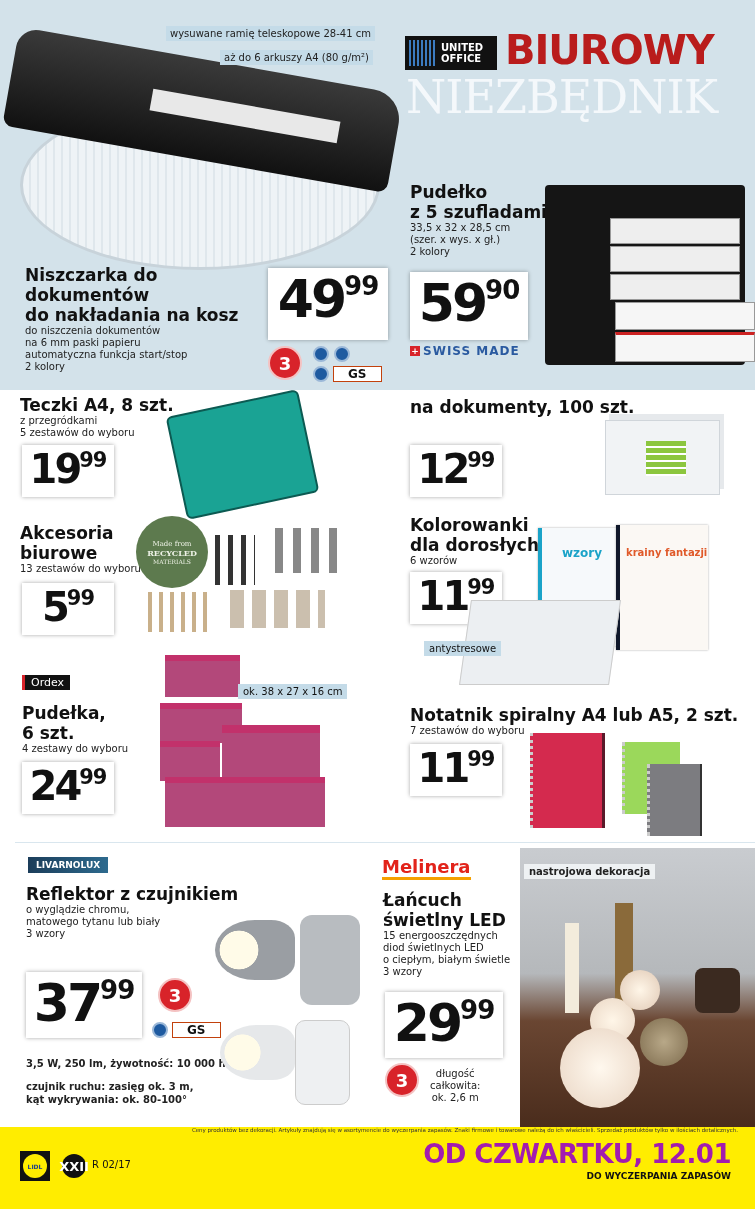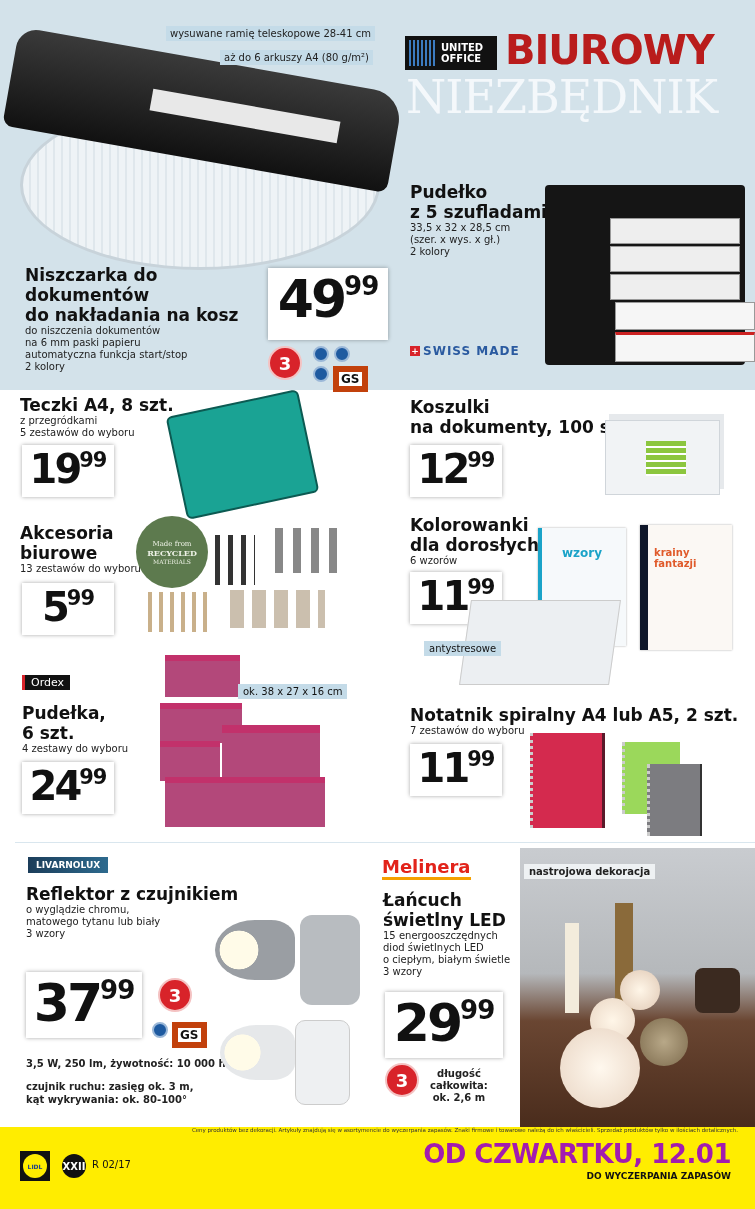--- a/index.html
+++ b/index.html
@@ -12,21 +12,21 @@
 .pricebox{background:#fff;box-shadow:0 0 4px rgba(0,0,0,.35);display:flex;align-items:flex-start;justify-content:center;font-weight:bold;color:#111;font-family:"DejaVu Sans",sans-serif}
 .pricebox .m{letter-spacing:-3px}
 .pricebox .c{letter-spacing:-1px}
 .p-l .m{font-size:52px;line-height:62px}
 .p-l .c{font-size:26px;line-height:36px}
 .p-m .m{font-size:40px;line-height:48px}
 .p-m .c{font-size:21px;line-height:30px}
 .tag{background:#c4dbe8;font-size:10px;padding:2px 5px;white-space:nowrap}
 .badge3{width:34px;height:34px;border-radius:50%;background:#d8232a;color:#fff;font-weight:bold;font-size:18px;display:flex;align-items:center;justify-content:center;border:2px solid #f4c2c2}
 .cert{width:16px;height:16px;border-radius:50%;background:#1e5aa0;border:2px solid #9bb8d8}
-.gs{font-weight:bold;font-size:12px;color:#111;background:#fff;border:6px solid #c2410c;padding:0 2px}
+.gs{font-weight:bold;font-size:12px;color:#111;background:#fff;border:1px solid #c2410c;padding:0 14px}
 .footer{left:0;top:1127px;width:755px;height:82px;background:#ffed00}
 </style>
 </head>
 <body>
 
 <div class="abs hero">
 
   <div class="abs" style="left:0;top:40px;width:400px;height:220px">
     <div class="abs" style="left:20px;top:60px;width:360px;height:170px;border-radius:50%;background:repeating-linear-gradient(90deg,#eef3f6 0 6px,#dfe7ec 6px 8px);border:3px solid #c8d3da"></div>
     <div class="abs" style="left:8px;top:20px;width:390px;height:100px;background:linear-gradient(180deg,#3a3a3a,#111);border-radius:20px 30px 10px 10px;transform:rotate(10deg)"></div>
@@ -63,20 +63,24 @@
   <div class="abs cert" style="left:313px;top:366px"></div>
   <div class="abs gs" style="left:333px;top:366px">GS</div>
 
   <div class="abs" style="left:410px;top:182px;width:140px">
     <div class="title">Pudełko</div>
     <div class="title">z 5 szufladami</div>
     <div class="sub">33,5 x 32 x 28,5 cm</div>
     <div class="sub">(szer. x wys. x gł.)</div>
     <div class="sub">2 kolory</div>
   </div>
+  <div class="abs pricebox p-l" style="left:410px;top:272px;width:118px;height:68px">
+    <span class="m">59</span>
+      <span class="c">90</span>
+  </div>
   <div class="abs" style="left:410px;top:344px;display:flex;align-items:center">
     <span style="width:10px;height:10px;background:#d8232a;color:#fff;font-size:9px;line-height:10px;text-align:center;font-weight:bold;display:inline-block">+</span>
     <span style="margin-left:3px;font-weight:bold;font-size:12px;color:#2a5aa0;letter-spacing:1px">SWISS MADE</span>
   </div>
   <div class="abs" style="left:545px;top:180px;width:210px;height:190px">
     <div class="abs" style="left:0;top:5px;width:200px;height:180px;background:#151515;border-radius:4px"></div>
     <div class="abs" style="left:65px;top:38px;width:130px;height:26px;background:#eee;border:1px solid #999"></div>
     <div class="abs" style="left:65px;top:66px;width:130px;height:26px;background:#eee;border:1px solid #999"></div>
     <div class="abs" style="left:65px;top:94px;width:130px;height:26px;background:#eee;border:1px solid #999"></div>
     <div class="abs" style="left:70px;top:122px;width:140px;height:28px;background:#f6f6f6;border:1px solid #999"></div>
@@ -89,21 +93,20 @@
   <div class="sub">z przegródkami</div>
   <div class="sub">5 zestawów do wyboru</div>
 </div>
 <div class="abs pricebox p-m" style="left:22px;top:445px;width:92px;height:52px">
   <span class="m">19</span>
     <span class="c">99</span>
 </div>
 <div class="abs" style="left:175px;top:402px;width:135px;height:105px;background:#1aa394;border:2px solid #0c5a52;border-radius:6px;transform:rotate(-12deg)"></div>
 
 <div class="abs" style="left:410px;top:397px">
-  <div class="title">Koszulki</div>
   <div class="title">na dokumenty, 100 szt.</div>
 </div>
 <div class="abs pricebox p-m" style="left:410px;top:445px;width:92px;height:52px">
   <span class="m">12</span>
     <span class="c">99</span>
 </div>
 <div class="abs" style="left:605px;top:420px;width:115px;height:75px;background:#f1f3f5;border:1px solid #d0d5da;box-shadow:4px -6px 0 #e6e9ec">
   <div style="margin:20px 0 0 40px;width:40px;height:35px;background:repeating-linear-gradient(180deg,#8cc63f 0 5px,#fff 5px 7px)"></div>
 </div>
 
@@ -131,21 +134,21 @@
   <div class="title">dla dorosłych</div>
   <div class="sub">6 wzorów</div>
 </div>
 <div class="abs pricebox p-m" style="left:410px;top:572px;width:92px;height:52px">
   <span class="m">11</span>
     <span class="c">99</span>
 </div>
 <div class="abs" style="left:538px;top:528px;width:88px;height:118px;background:#f6f9fb;border-left:4px solid #1aa3c8;box-shadow:0 0 2px #aaa">
   <div style="margin:18px 0 0 20px;color:#1aa3c8;font-weight:bold;font-size:12px">wzory</div>
 </div>
-<div class="abs" style="left:640px;top:525px;width:92px;height:125px;background:#fbf8f4;border-left:8px solid #0f172a;box-shadow:0 0 2px #aaa">
+<div class="abs" style="left:616px;top:525px;width:92px;height:125px;background:#fbf8f4;border-left:4px solid #0f172a;box-shadow:0 0 2px #aaa">
   <div style="margin:22px 0 0 6px;color:#e05a2a;font-weight:bold;font-size:10px">krainy fantazji</div>
 </div>
 <div class="abs" style="left:465px;top:600px;width:150px;height:85px;background:#eceff2;border:1px solid #ccc;transform:skewX(-8deg)"></div>
 <div class="abs tag" style="left:424px;top:641px">antystresowe</div>
 
 <div class="abs" style="left:22px;top:675px;background:#111;color:#fff;font-size:11px;padding:1px 6px;border-left:3px solid #d8232a">Ordex</div>
 <div class="abs" style="left:22px;top:703px">
   <div class="title">Pudełka,</div>
   <div class="title">6 szt.</div>
   <div class="sub">4 zestawy do wyboru</div>
@@ -210,38 +213,38 @@
   <div class="sub">15 energooszczędnych</div>
   <div class="sub">diod świetlnych LED</div>
   <div class="sub">o ciepłym, białym świetle</div>
   <div class="sub">3 wzory</div>
 </div>
 <div class="abs pricebox p-l" style="left:385px;top:992px;width:118px;height:66px">
   <span class="m">29</span>
     <span class="c">99</span>
 </div>
 <div class="abs badge3" style="left:385px;top:1063px">3</div>
-<div class="abs" style="left:430px;top:1068px;text-align:center;font-size:10px;font-weight:bold;line-height:12px;color:#222">
+<div class="abs" style="left:430px;top:1068px;text-align:center;font-size:10px;font-weight:normal;line-height:12px;color:#222">
   <div>długość</div>
   <div>całkowita:</div>
   <div>ok. 2,6 m</div>
 </div>
 <div class="abs" style="left:520px;top:848px;width:235px;height:279px;background:linear-gradient(180deg,#c9ccd0 0%,#b5b8bb 45%,#6a4632 62%,#4a2c1c 100%);overflow:hidden">
   <div class="abs" style="left:45px;top:75px;width:14px;height:90px;background:#f3ecdc"></div>
   <div class="abs" style="left:95px;top:55px;width:18px;height:110px;background:#8a6a3a"></div>
   <div class="abs" style="left:70px;top:150px;width:45px;height:45px;border-radius:50%;background:radial-gradient(circle,#fff6e8,#e9d6c4)"></div>
   <div class="abs" style="left:100px;top:122px;width:40px;height:40px;border-radius:50%;background:radial-gradient(circle,#fff6e8,#e0c9b5)"></div>
   <div class="abs" style="left:120px;top:170px;width:48px;height:48px;border-radius:50%;background:radial-gradient(circle,#b8a888,#7d6b4d)"></div>
   <div class="abs" style="left:40px;top:180px;width:80px;height:80px;border-radius:50%;background:radial-gradient(circle,#fff8ee,#e8d4c2)"></div>
   <div class="abs" style="left:175px;top:120px;width:45px;height:45px;border-radius:8px;background:#3b2a20"></div>
 </div>
 <div class="abs" style="left:524px;top:864px;background:#eef1f3;font-size:10px;font-weight:bold;padding:2px 5px;color:#222">nastrojowa dekoracja</div>
 
 <div class="abs footer">
   <div class="abs" style="left:0;top:0;width:738px;text-align:right;font-size:5.5px;color:#333;white-space:nowrap;overflow:hidden">Ceny produktów bez dekoracji.  Artykuły znajdują się w asortymencie do wyczerpania zapasów.  Znaki firmowe i towarowe należą do ich właścicieli. Sprzedaż produktów tylko w ilościach detalicznych.</div>
   <div class="abs" style="left:20px;top:24px;width:30px;height:30px;background:#111;display:flex;align-items:center;justify-content:center">
     <div style="width:24px;height:24px;border-radius:50%;background:#ffed00;display:flex;align-items:center;justify-content:center;font-size:6px;font-weight:bold;color:#1d3f8a">LIDL</div>
   </div>
-  <div class="abs" style="left:62px;top:27px;width:24px;height:24px;border-radius:50%;background:#111;color:#fff;font-size:10px;font-weight:bold;display:flex;align-items:center;justify-content:center">XXII</div>
+  <div class="abs" style="left:62px;top:27px;width:24px;height:24px;border-radius:50%;background:#111;color:#fff;font-size:13px;font-weight:bold;display:flex;align-items:center;justify-content:center">XXII</div>
   <div class="abs" style="left:92px;top:32px;font-size:10px;color:#111">R 02/17</div>
   <div class="abs" style="right:24px;top:12px;font-weight:bold;font-size:26px;line-height:30px;color:#a21caf;letter-spacing:-0.5px">OD CZWARTKU, 12.01</div>
   <div class="abs" style="right:24px;top:44px;font-weight:bold;font-size:9px;color:#111">DO WYCZERPANIA ZAPASÓW</div>
 </div>
 
 </body></html>

